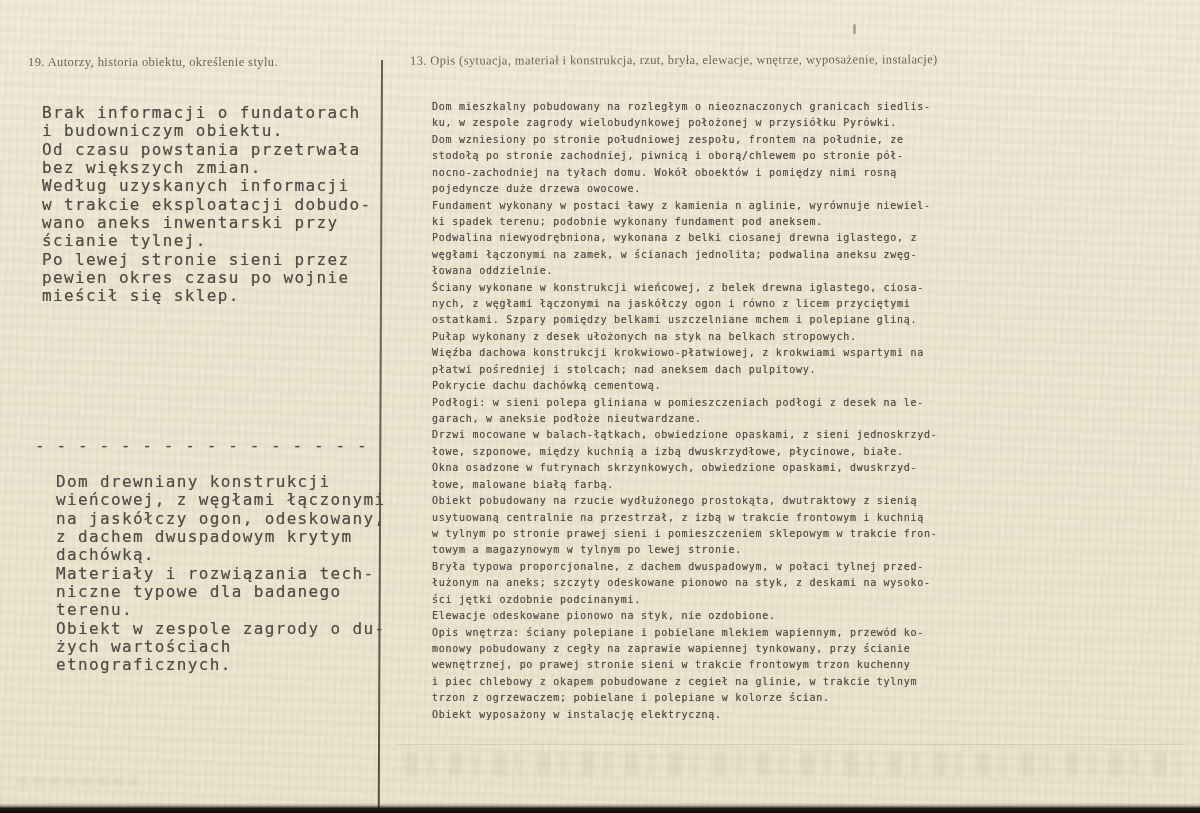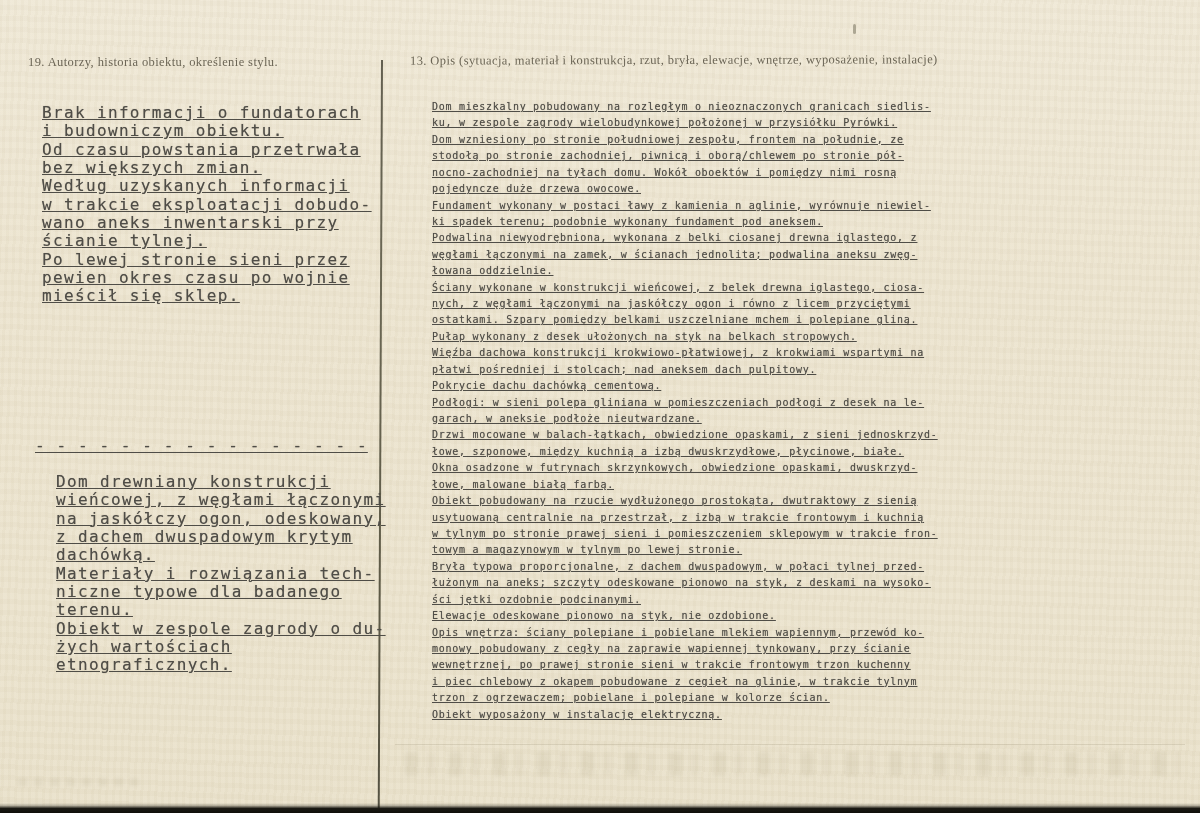--- a/index.html
+++ b/index.html
@@ -38,21 +38,20 @@
     opacity: 0.85;
     transform: rotate(0.25deg);
     transform-origin: top center;
   }
 
   .typed {
     position: absolute;
     color: #4f4d47;
     white-space: pre-line;
     text-shadow: 0 0 0.7px rgba(72, 70, 64, 0.55);
-    text-decoration: underline;
   }
   .left-col-text {
     font-size: 16px;
     letter-spacing: 1.35px;
     line-height: 18.35px;
   }
   .history-block { left: 42px; top: 104px; width: 345px; }
   .typed-divider { left: 35px; top: 436px; width: 345px; font-size: 16px; letter-spacing: 1.1px; }
   .style-block   { left: 56px; top: 473px; width: 350px; }
 

